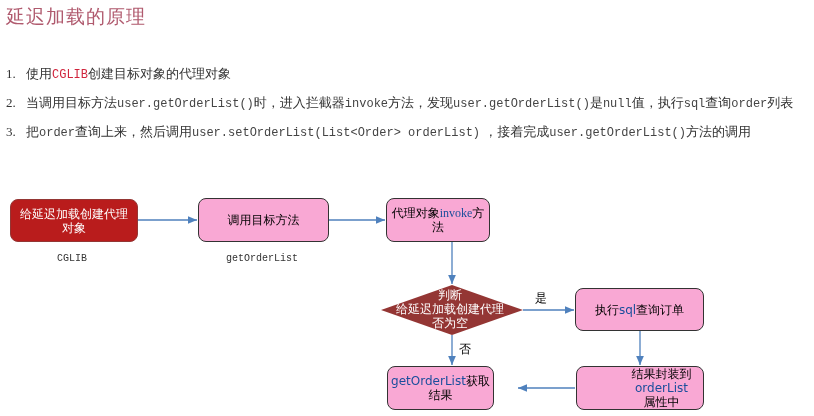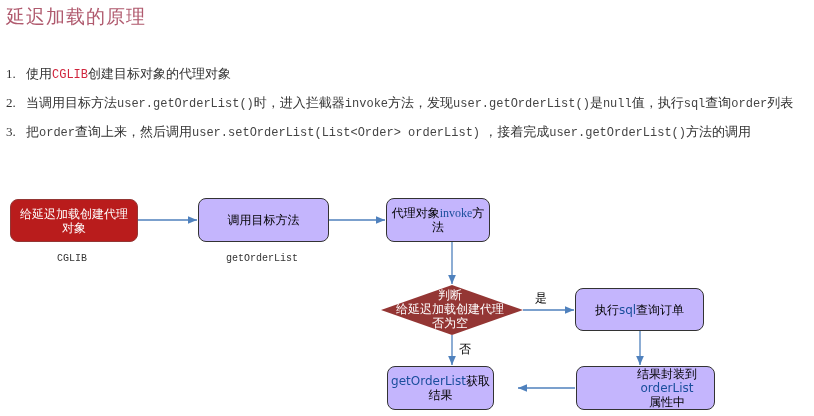--- a/index.html
+++ b/index.html
@@ -6,21 +6,21 @@
   body { width: 814px; height: 416px; position: relative; overflow: hidden;
          font-family: "DejaVu Sans", "Liberation Sans", sans-serif; color: #222; }
   .title { position: absolute; left: 6px; top: 4px; font-size: 19px; color: #b05a6e;
            font-family: "DejaVu Serif", "Liberation Serif", serif; letter-spacing: 1px; }
   .list { position: absolute; left: 6px; top: 56px; font-size: 13px; color: #333; margin-top: 8px; }
   .list .item { height: 29px; line-height: 20px; white-space: nowrap; }
   .list .num { display: inline-block; width: 20px; font-family: "Liberation Serif", serif; }
   .mono { font-family: "Liberation Mono", "DejaVu Sans Mono", monospace; font-size: 12px; color: #444; }
   .red { color: #d0243c; }
   .node { position: absolute; box-sizing: border-box; border: 1px solid #333; border-radius: 8px;
-          background: #c4b5fd; display: flex; align-items: center; justify-content: center;
+          background: #f9a8d4; display: flex; align-items: center; justify-content: center;
           text-align: center; font-size: 12px; line-height: 14px; color: #000; }
   .node.dark { background: #b91c1c; border-color: #943634; color: #fff; }
   .node .en { color: #1a4e9c; }
   .caption { position: absolute; font-size: 10px; font-family: "Liberation Mono", monospace; color: #333; }
   .label { position: absolute; font-size: 12px; color: #000; }
   svg.edges { position: absolute; left: 0; top: 0; }
   .diamond-text { position: absolute; left: 395px; top: 288px; width: 110px; text-align: center;
                   color: #fff; font-size: 12px; line-height: 14px; }
 </style>
 </head>
@@ -75,16 +75,16 @@
 <div class="label" style="left:459px;top:341px;">否</div>
 
 <div class="node" style="left:575px;top:288px;width:129px;height:43px;">
   <span><span>执行</span><span class="en">sql</span><span>查询订单</span></span>
 </div>
 
 <div class="node" style="left:387px;top:366px;width:107px;height:44px;">
   <span><span class="en">getOrderList</span><span>获取结果</span></span>
 </div>
 
-<div class="node" style="left:576px;top:366px;width:139px;height:44px;flex-direction:column;padding-left:43px;">
+<div class="node" style="left:576px;top:366px;width:128px;height:44px;flex-direction:column;padding-left:43px;">
   <span><span>结果封装到</span><span class="en">orderList</span></span>
   <span>属性中</span>
 </div>
 
 </body></html>

